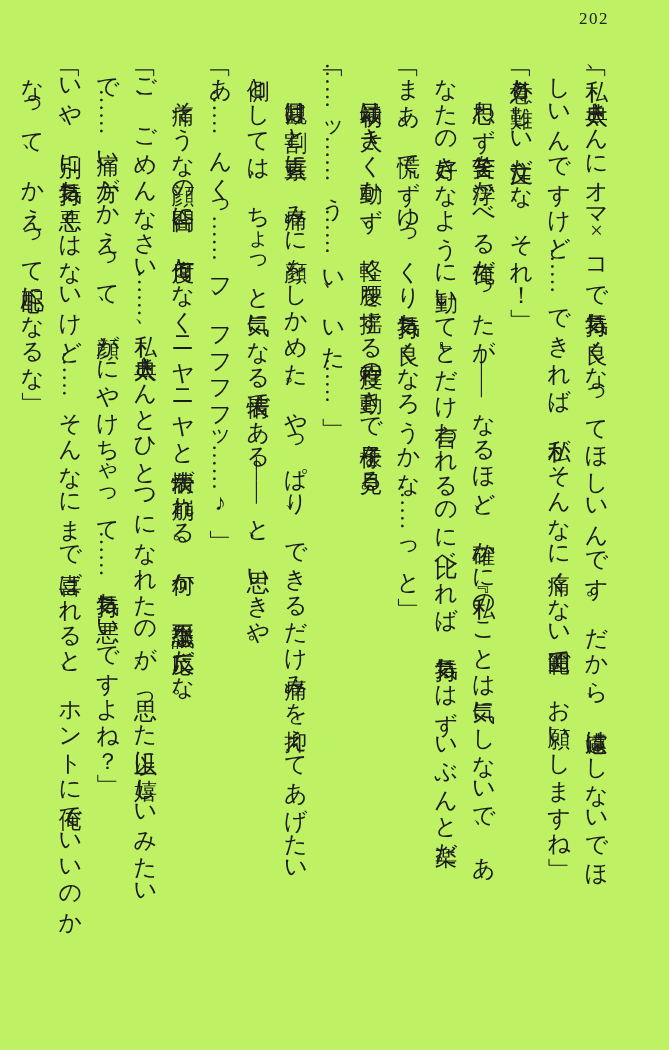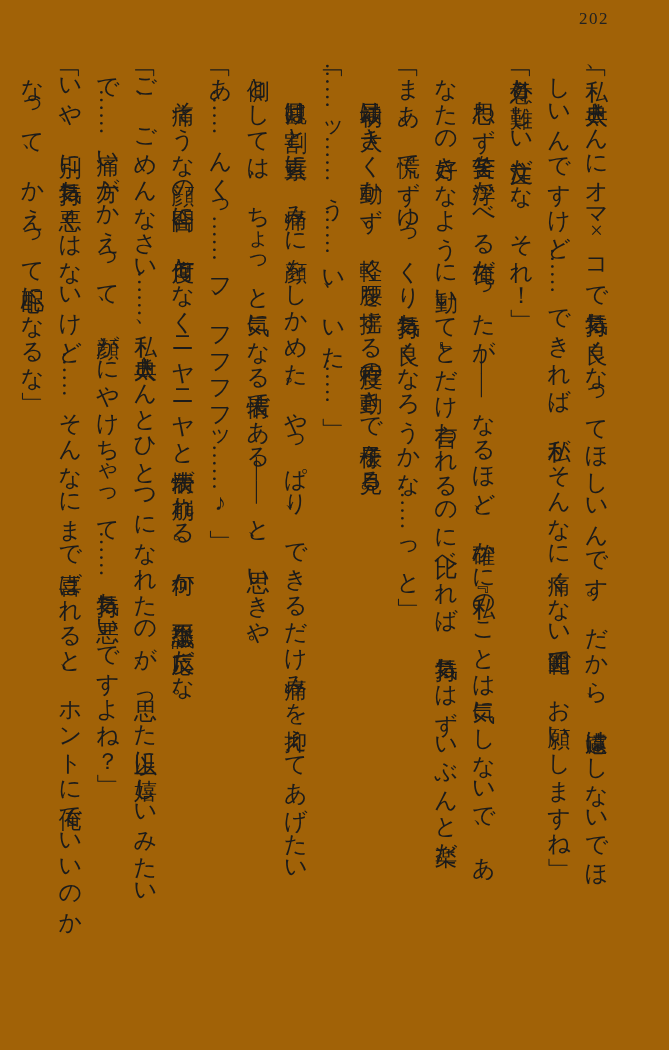--- a/index.html
+++ b/index.html
@@ -11,21 +11,21 @@
     height: 1050px;
     background: #fcfbf7;
     color: #1b1b1b;
     font-family: "Liberation Serif", "DejaVu Serif", serif;
     overflow: hidden;
   }
   .page {
     position: relative;
     width: 669px;
     height: 1050px;
-    background: #a16207;
+    background: #bef264;
   }
   .page-number {
     position: absolute;
     top: 9px;
     right: 60px;
     font-size: 17px;
     letter-spacing: 1.5px;
     color: #222;
   }
   .text-area {

